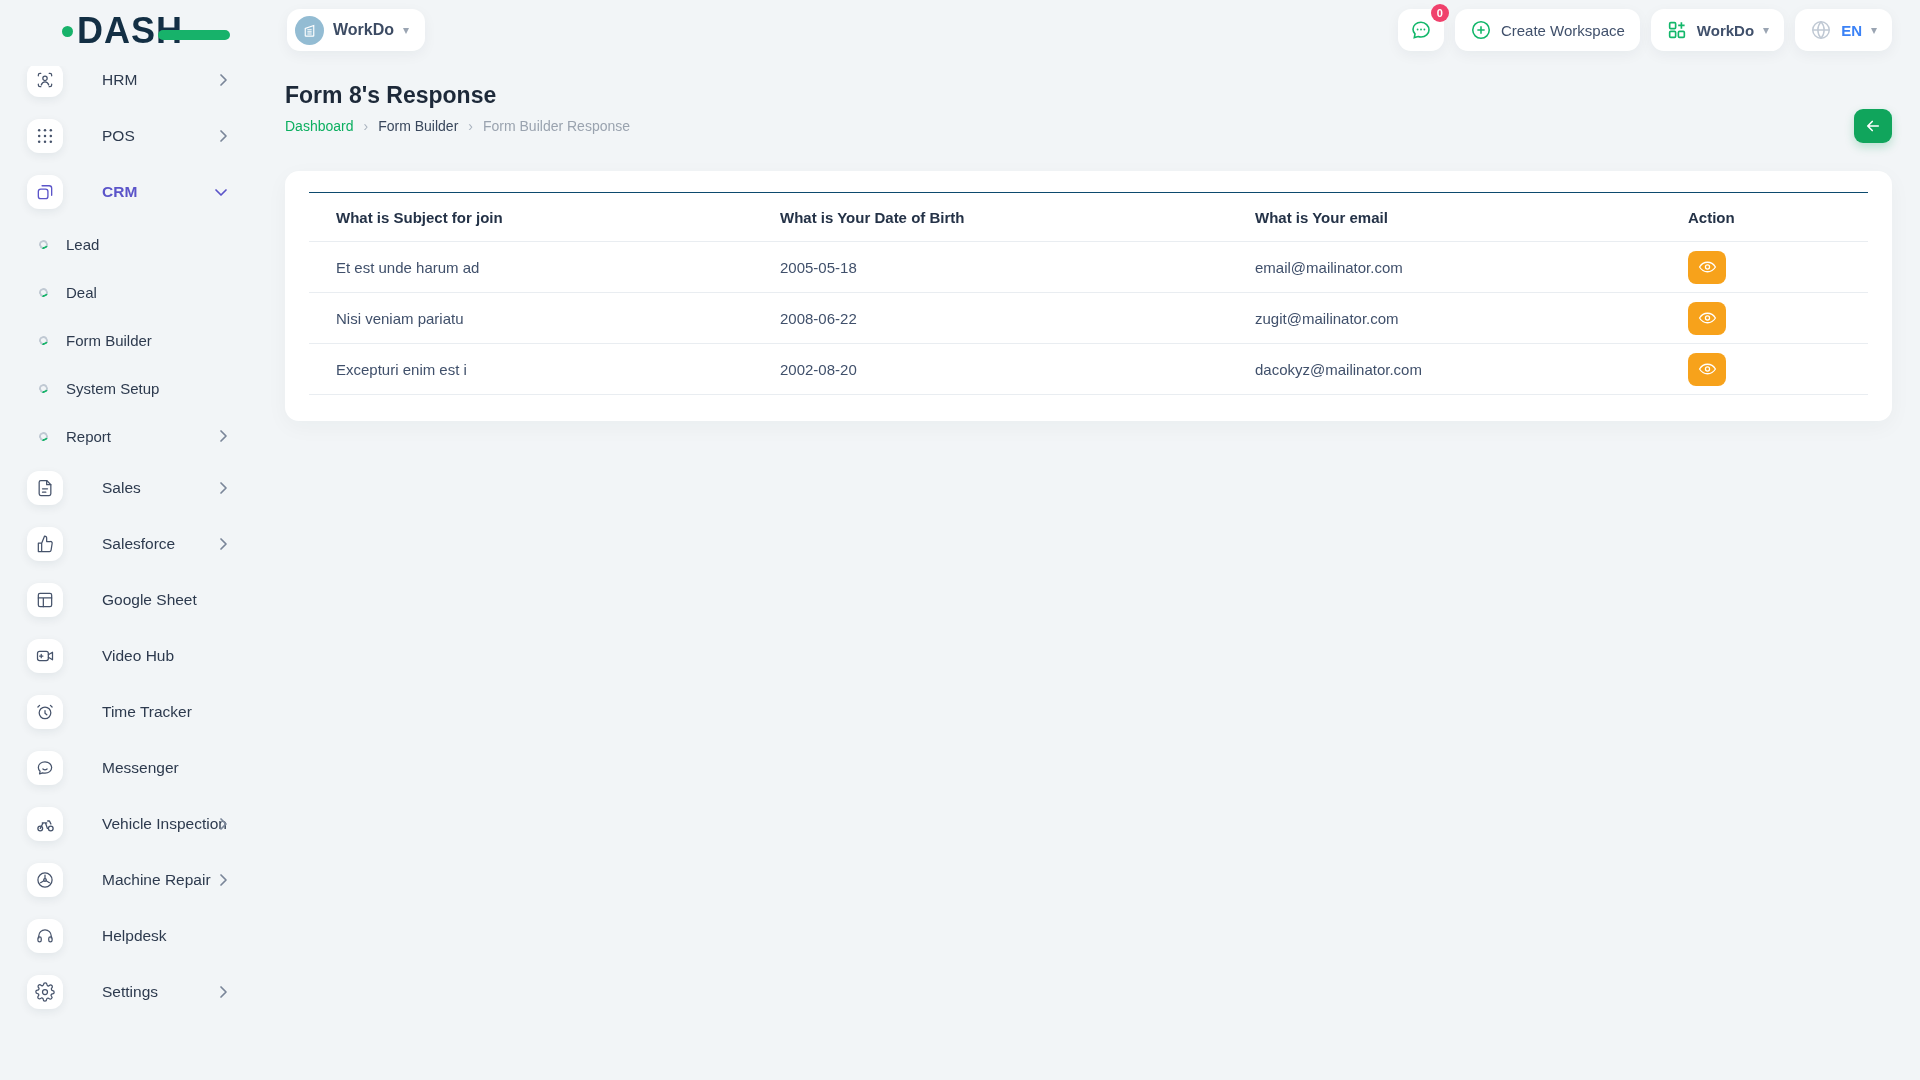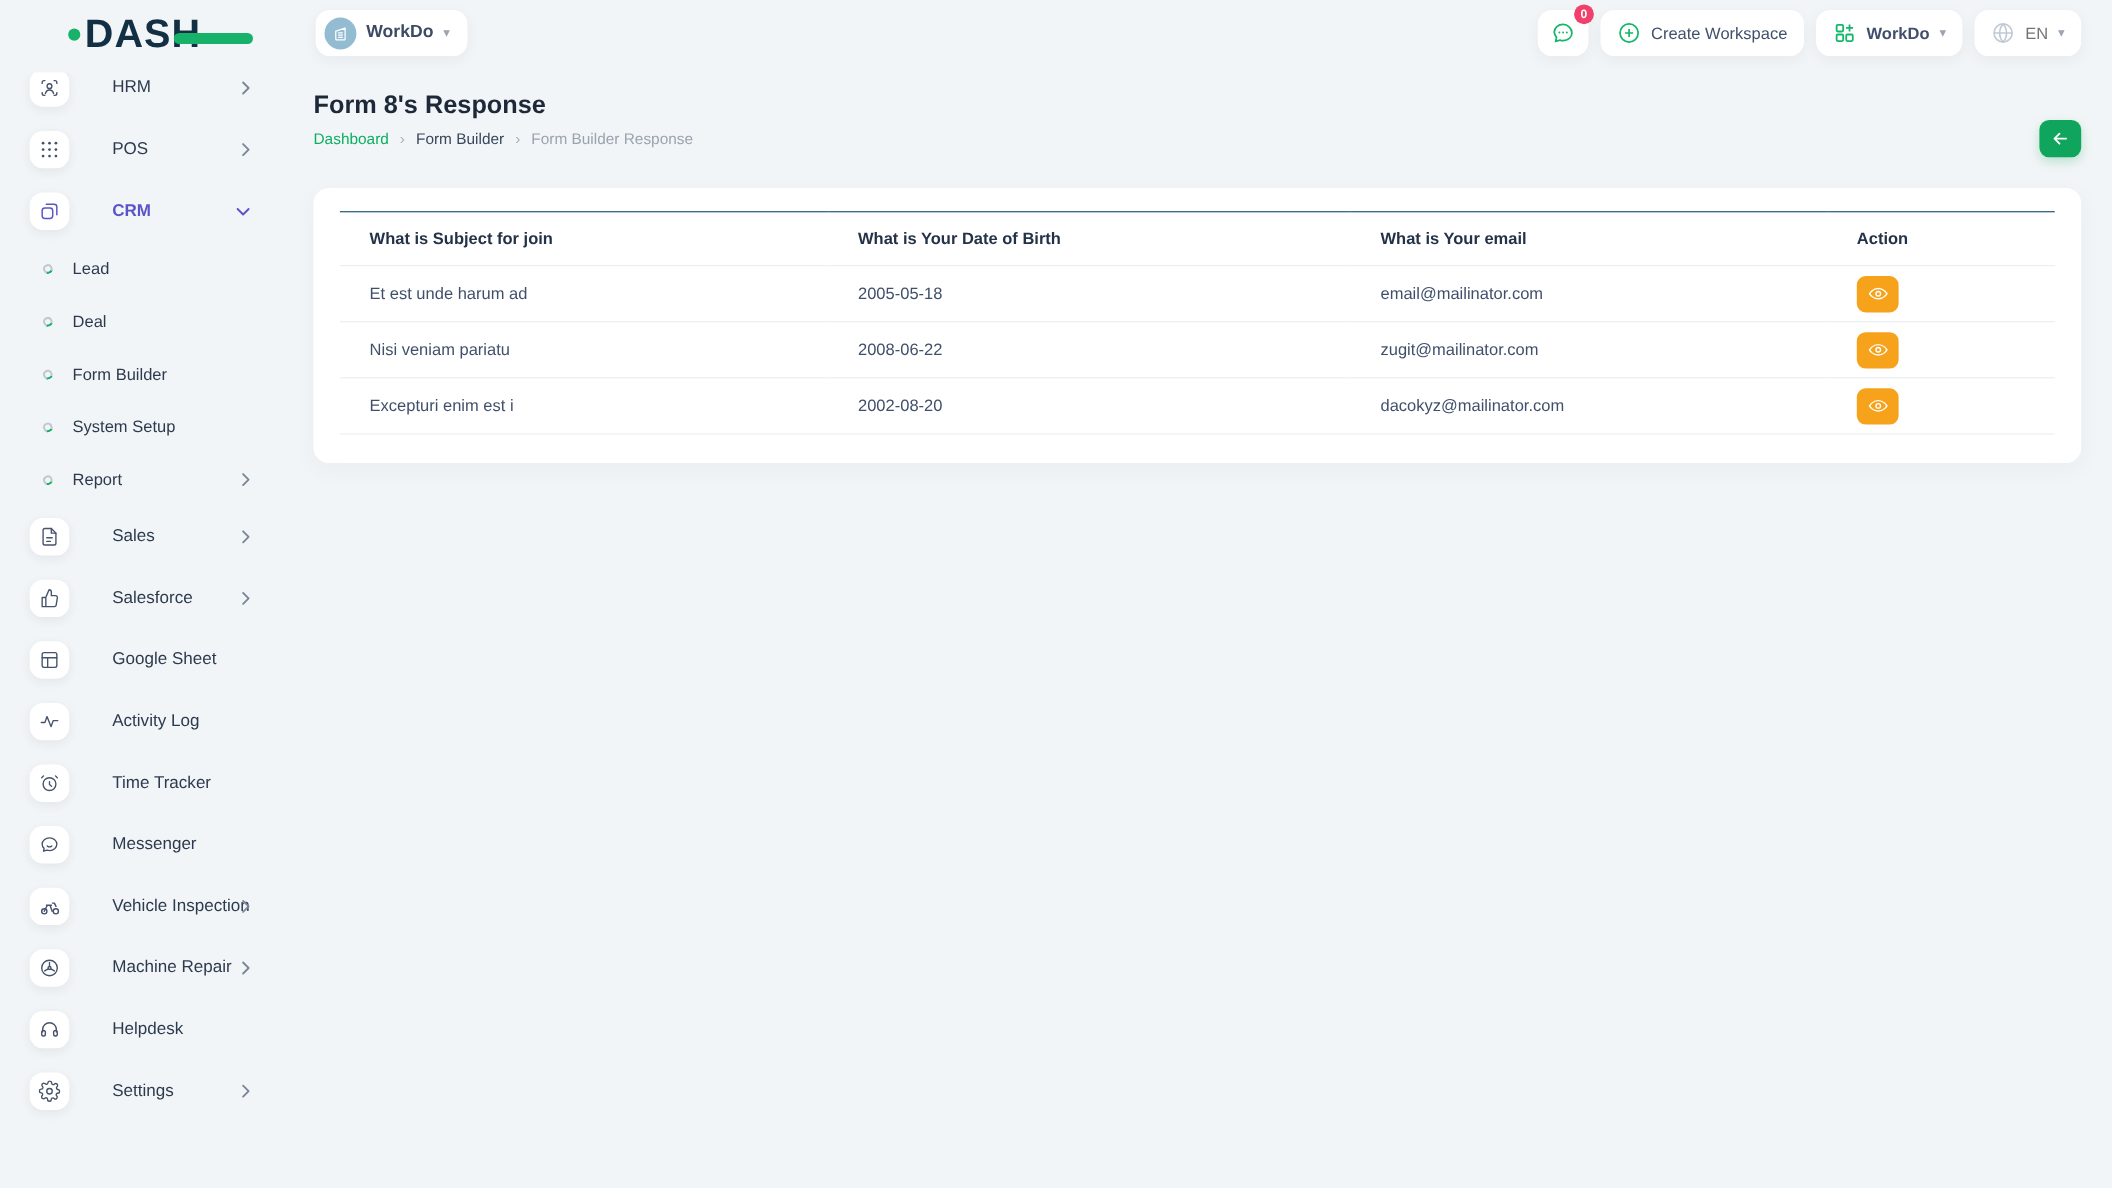--- a/index.html
+++ b/index.html
@@ -29,21 +29,21 @@
   .ws-avatar { width:29px; height:29px; border-radius:50%; background:#93bcd3; display:flex; align-items:center; justify-content:center; }
   .ws-label { font-weight:600; font-size:16px; color:#3c4b63; }
   .topbar-right { position:absolute; right:28px; top:9px; display:flex; gap:11px; }
   .chat-pill { width:46px; justify-content:center; position:relative; padding:0; }
   .badge {
     position:absolute; top:-5px; right:-5px; min-width:18px; height:18px; border-radius:9px;
     background:#f0416c; color:#fff; font-size:11px; font-weight:700;
     display:flex; align-items:center; justify-content:center; padding:0 4px;
   }
   .pill .chev { color:#9aa4b2; font-size:12px; }
-  .lang-label { color:#737373; font-weight:400; }
+  .lang-label { color:#3b82f6; font-weight:700; }
 
   
   .sidebar { position:absolute; left:0; top:66px; bottom:0; width:262px; overflow:hidden; }
   .side-list { margin-top:-14px; }
   .side-item { height:56px; display:flex; align-items:center; padding-left:27px; position:relative; cursor:pointer; }
   .side-icon {
     width:36px; height:34px; border-radius:12px; background:#fff; flex:0 0 36px;
     box-shadow:0 3px 10px rgba(20,40,60,.07);
     display:flex; align-items:center; justify-content:center;
   }
@@ -282,30 +282,31 @@
     <span class="side-icon">
           <svg width="20" height="20" viewBox="0 0 24 24" fill="none" stroke="#46536b" stroke-width="1.5" stroke-linecap="round" stroke-linejoin="round">
             <rect x="4" y="4" width="16" height="16" rx="2"></rect>
             <path d="M4 9.5h16M10 9.5V20"></path>
           </svg>
         </span>
     <span class="side-label">Google Sheet</span>
 
   </div>
 
-
-  <div class="side-item">
-    <span class="side-icon">
-          <svg width="20" height="20" viewBox="0 0 24 24" fill="none" stroke="#46536b" stroke-width="1.5" stroke-linecap="round" stroke-linejoin="round">
-            <path d="M3 13h4l2.3-6.5 4.4 11 2.3-6.5H21"></path>
-          </svg>
-        </span>
-    <span class="side-label">Activity Log</span>
-
-  </div>
+  <div class="side-item">
+    <span class="side-icon">
+          <svg width="20" height="20" viewBox="0 0 24 24" fill="none" stroke="#46536b" stroke-width="1.5" stroke-linecap="round" stroke-linejoin="round">
+            <rect x="3" y="6.5" width="13" height="11" rx="2.5"></rect>
+            <path d="M16 10.5l5-3v9l-5-3M7.5 10v4M5.5 12h4"></path>
+          </svg>
+        </span>
+    <span class="side-label">Video Hub</span>
+
+  </div>
+
 
   <div class="side-item">
     <span class="side-icon">
           <svg width="20" height="20" viewBox="0 0 24 24" fill="none" stroke="#46536b" stroke-width="1.5" stroke-linecap="round" stroke-linejoin="round">
             <circle cx="12" cy="13" r="7"></circle>
             <path d="M12 10.3v3.2l2.2 1.8M5.5 4 3.5 6M18.5 4l2 2"></path>
           </svg>
         </span>
     <span class="side-label">Time Tracker</span>
 

